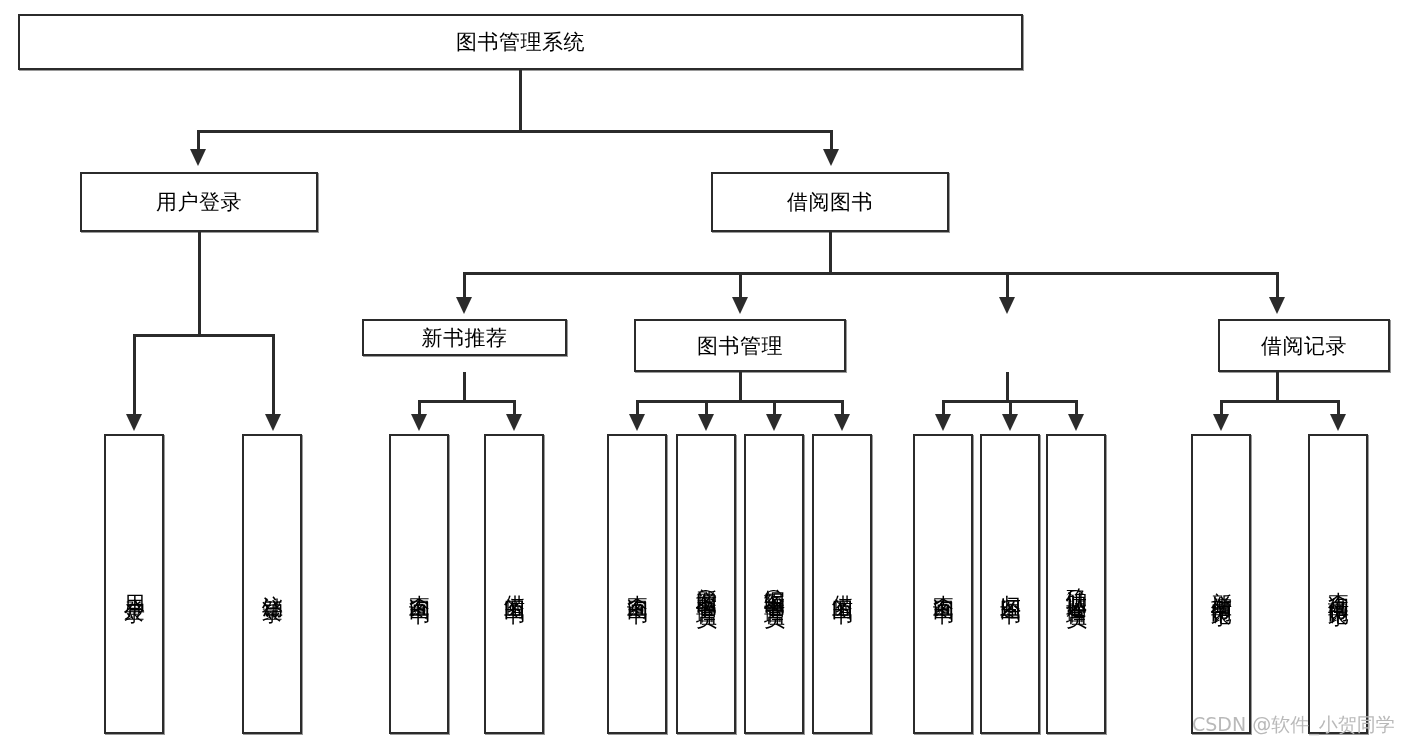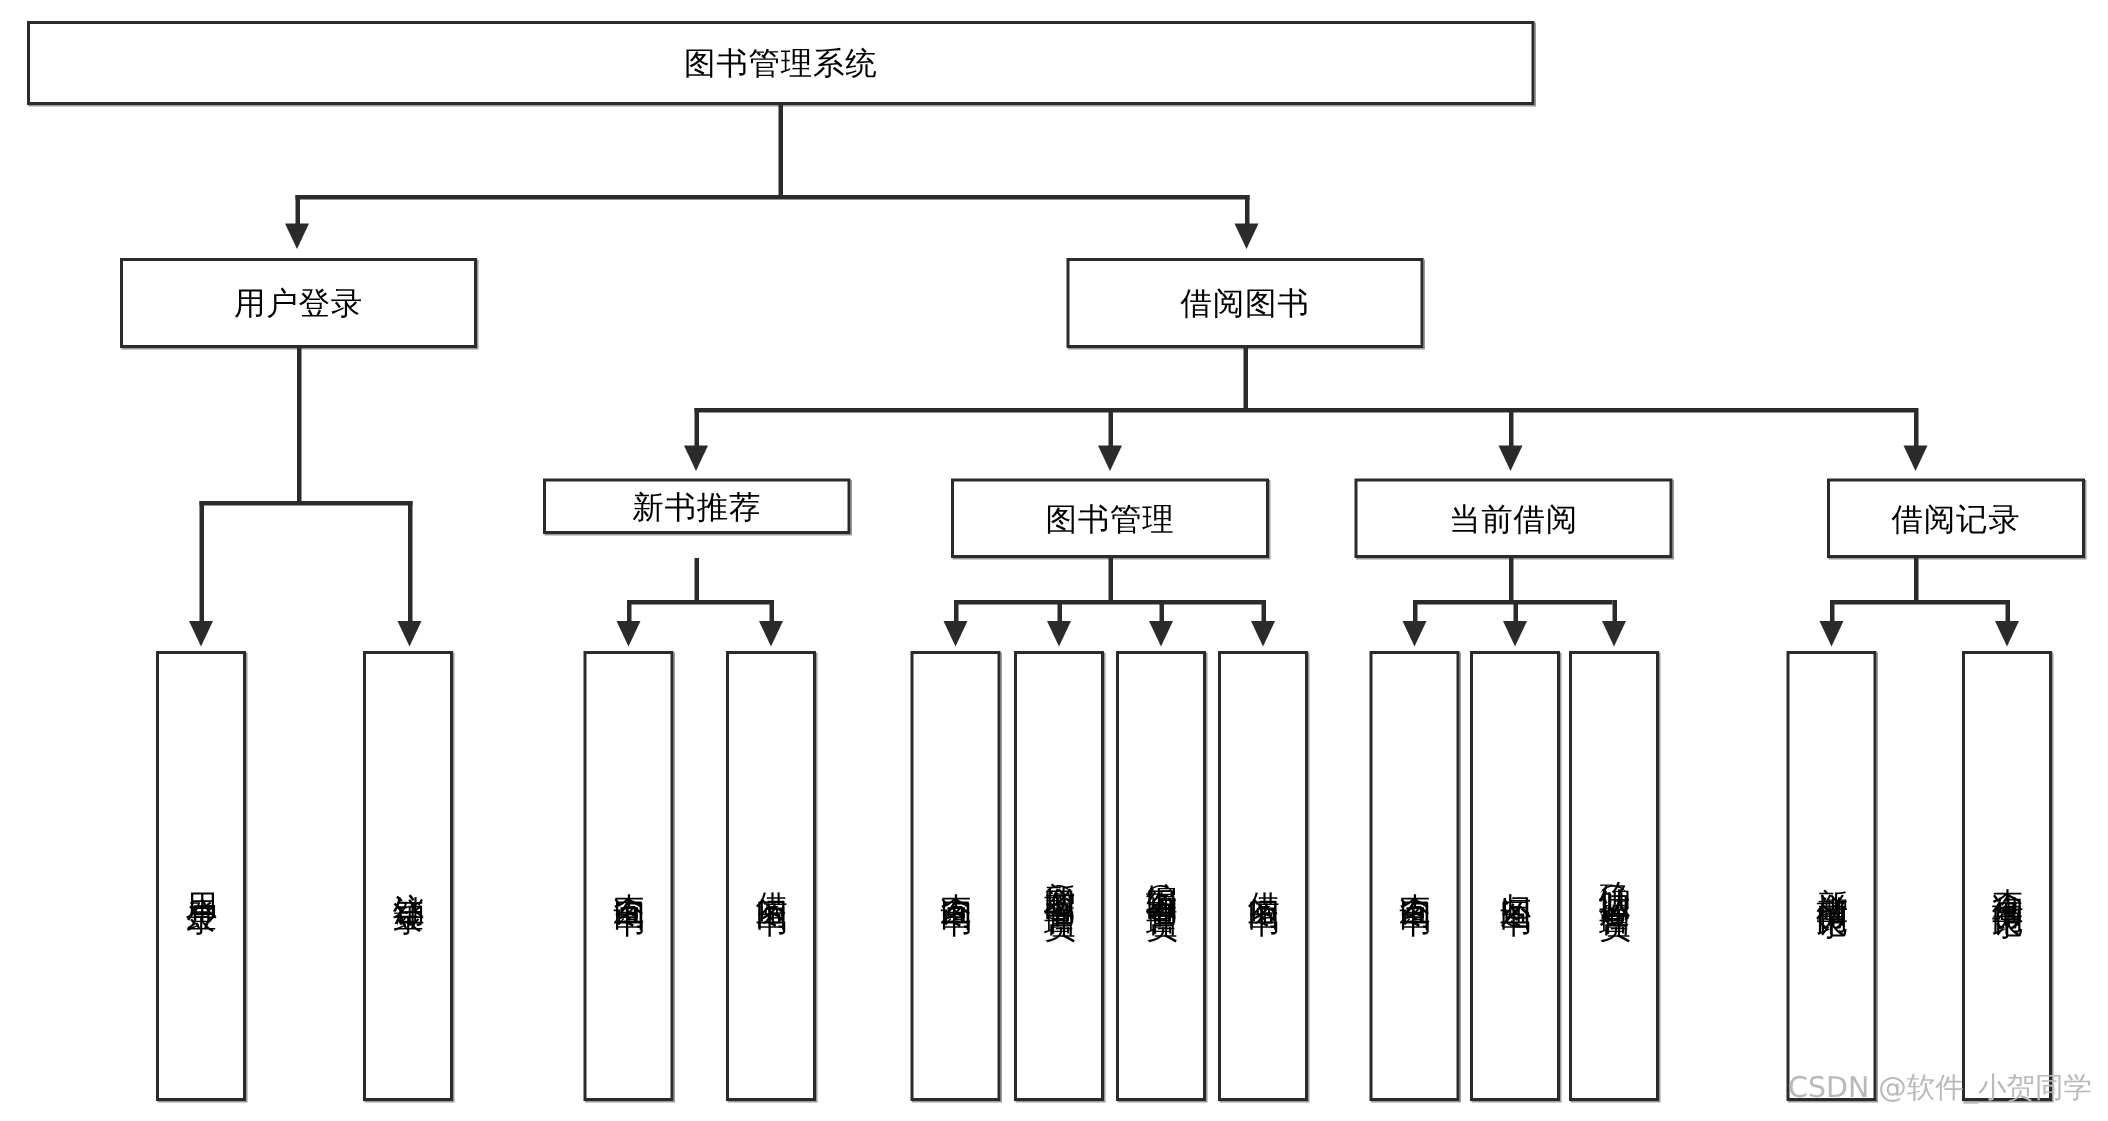--- a/index.html
+++ b/index.html
@@ -117,23 +117,20 @@
   <div class="arrow" style="left:999px; top:297px;"></div>
   <div class="line-v" style="left:1276px; top:272px; height:28px;"></div>
   <div class="arrow" style="left:1269px; top:297px;"></div>
 
   <div class="node horiz" style="left:362px; top:319px; width:205px; height:37px;">
     <span class="label">新书推荐</span>
   </div>
   <div class="node horiz" style="left:634px; top:319px; width:212px; height:53px;">
     <span class="label">图书管理</span>
   </div>
-  <div class="node horiz" style="left:903px; top:319px; width:212px; height:53px;">
-    <span class="label">当前借阅</span>
-  </div>
   <div class="node horiz" style="left:1171px; top:319px; width:172px; height:53px;margin-left:47px;">
     <span class="label">借阅记录</span>
   </div>
 
   <div class="line-v" style="left:463px; top:372px; height:30px;"></div>
   <div class="line-h" style="left:418px; top:400px; width:98px;"></div>
   <div class="line-v" style="left:418px; top:400px; height:18px;"></div>
   <div class="arrow" style="left:411px; top:414px;"></div>
   <div class="line-v" style="left:513px; top:400px; height:18px;"></div>
   <div class="arrow" style="left:506px; top:414px;"></div>

